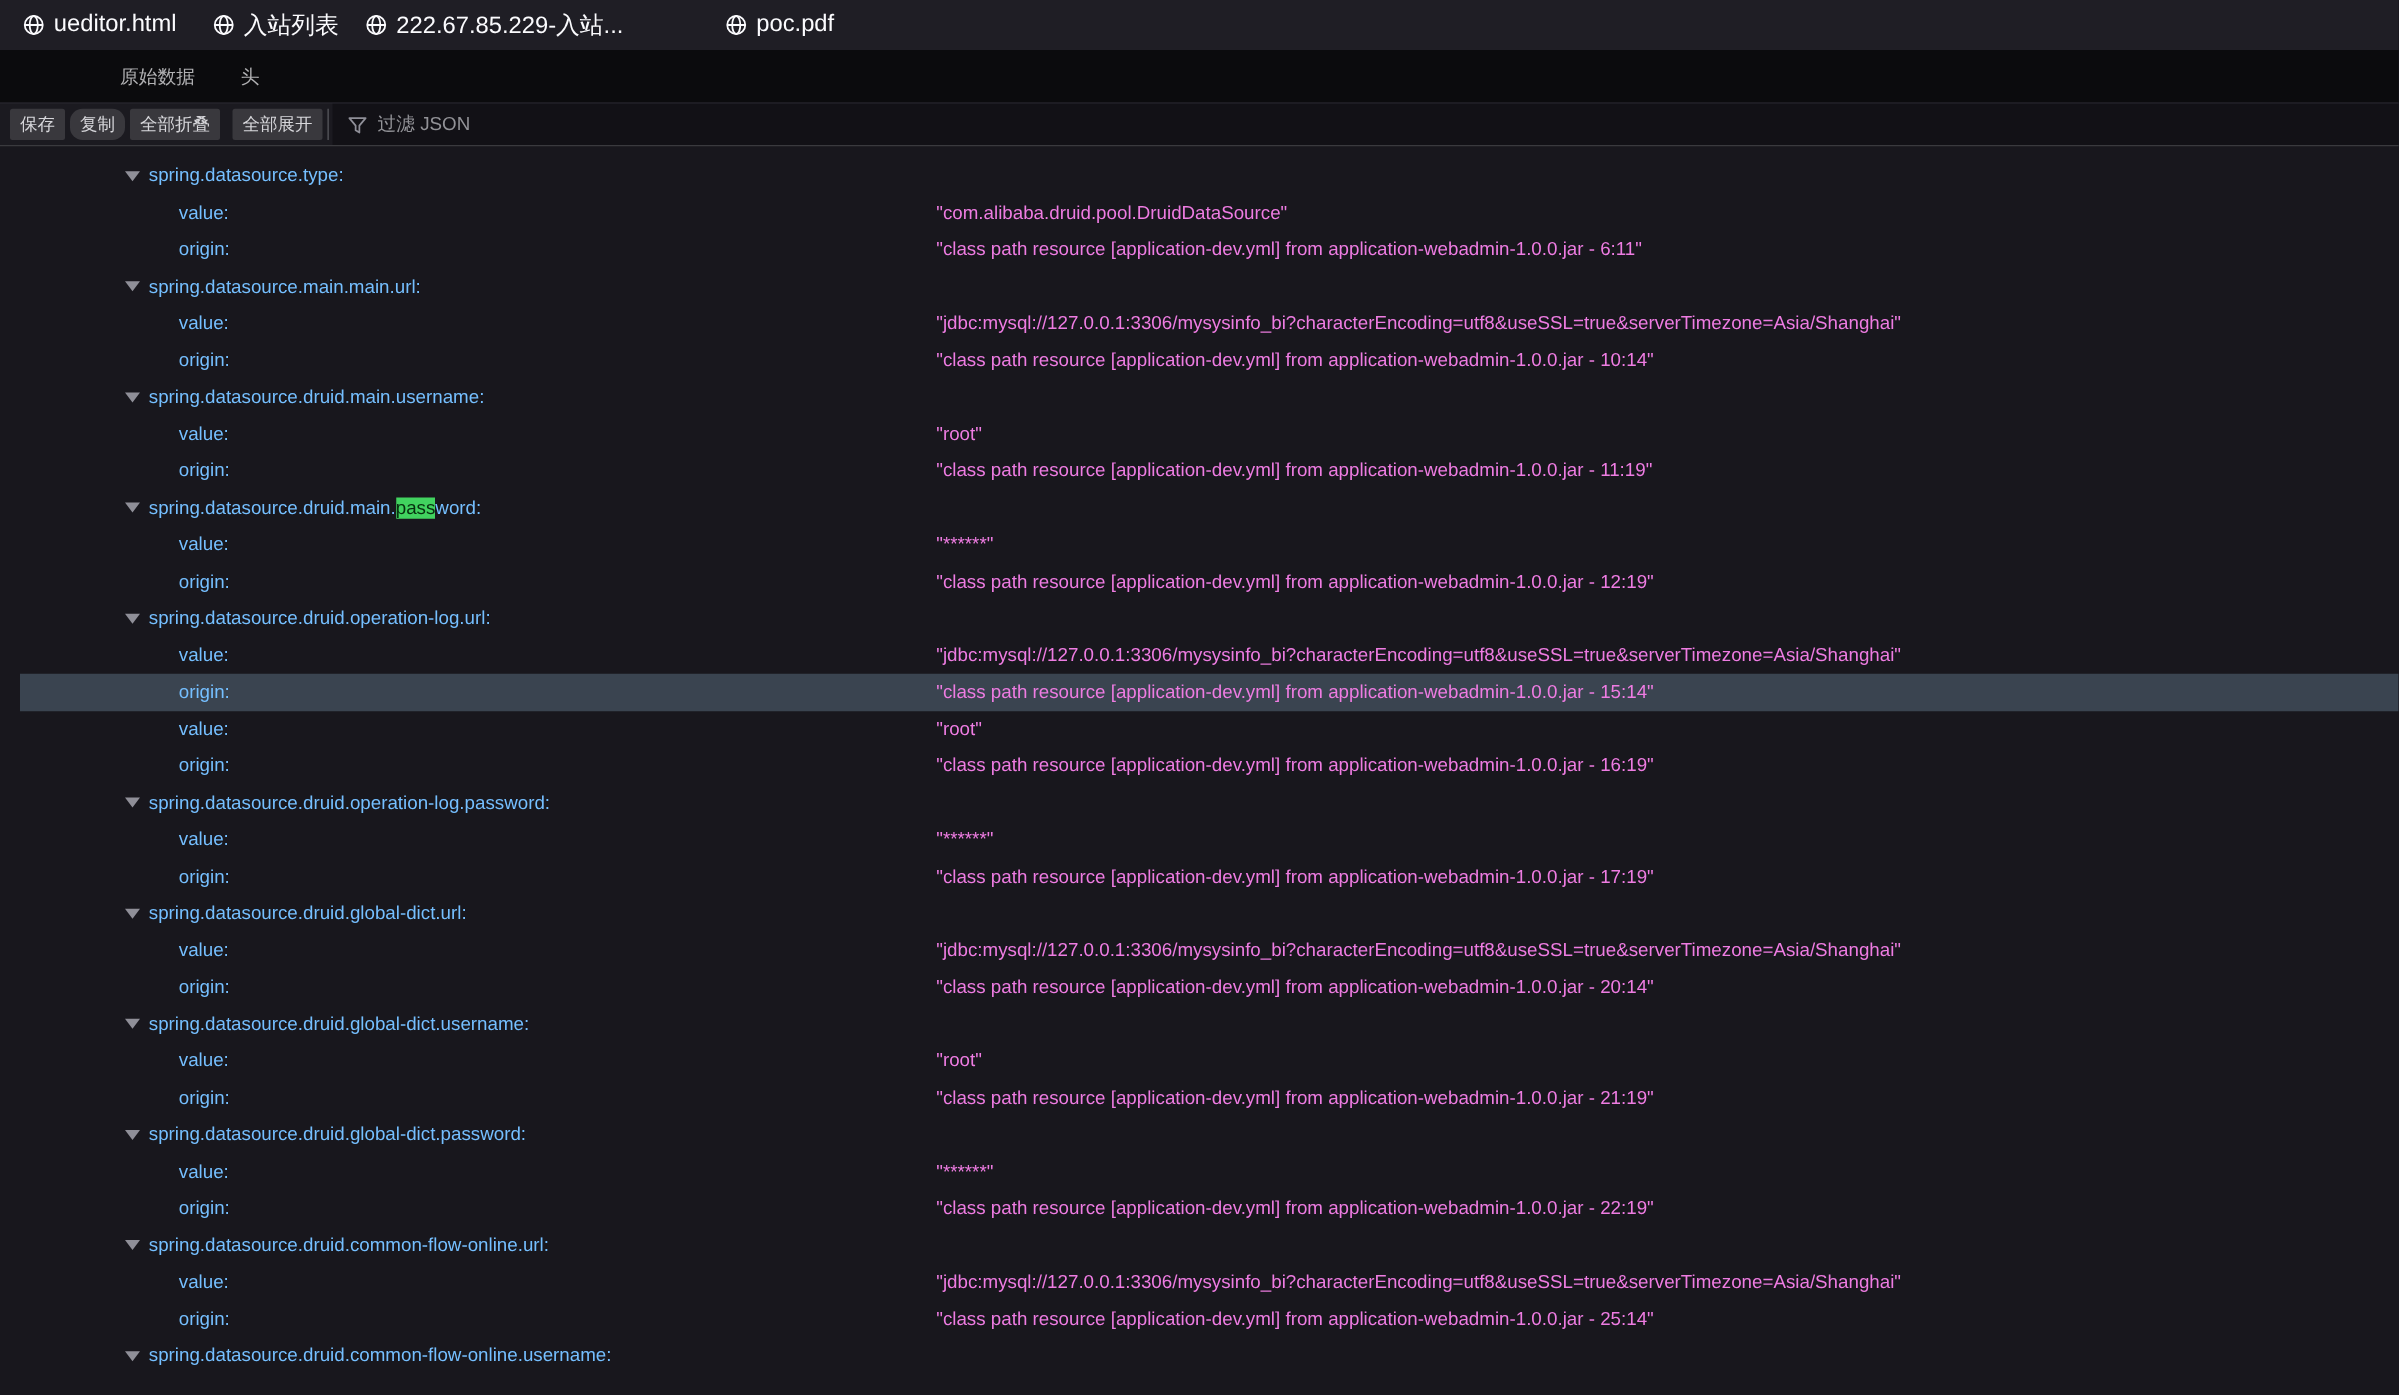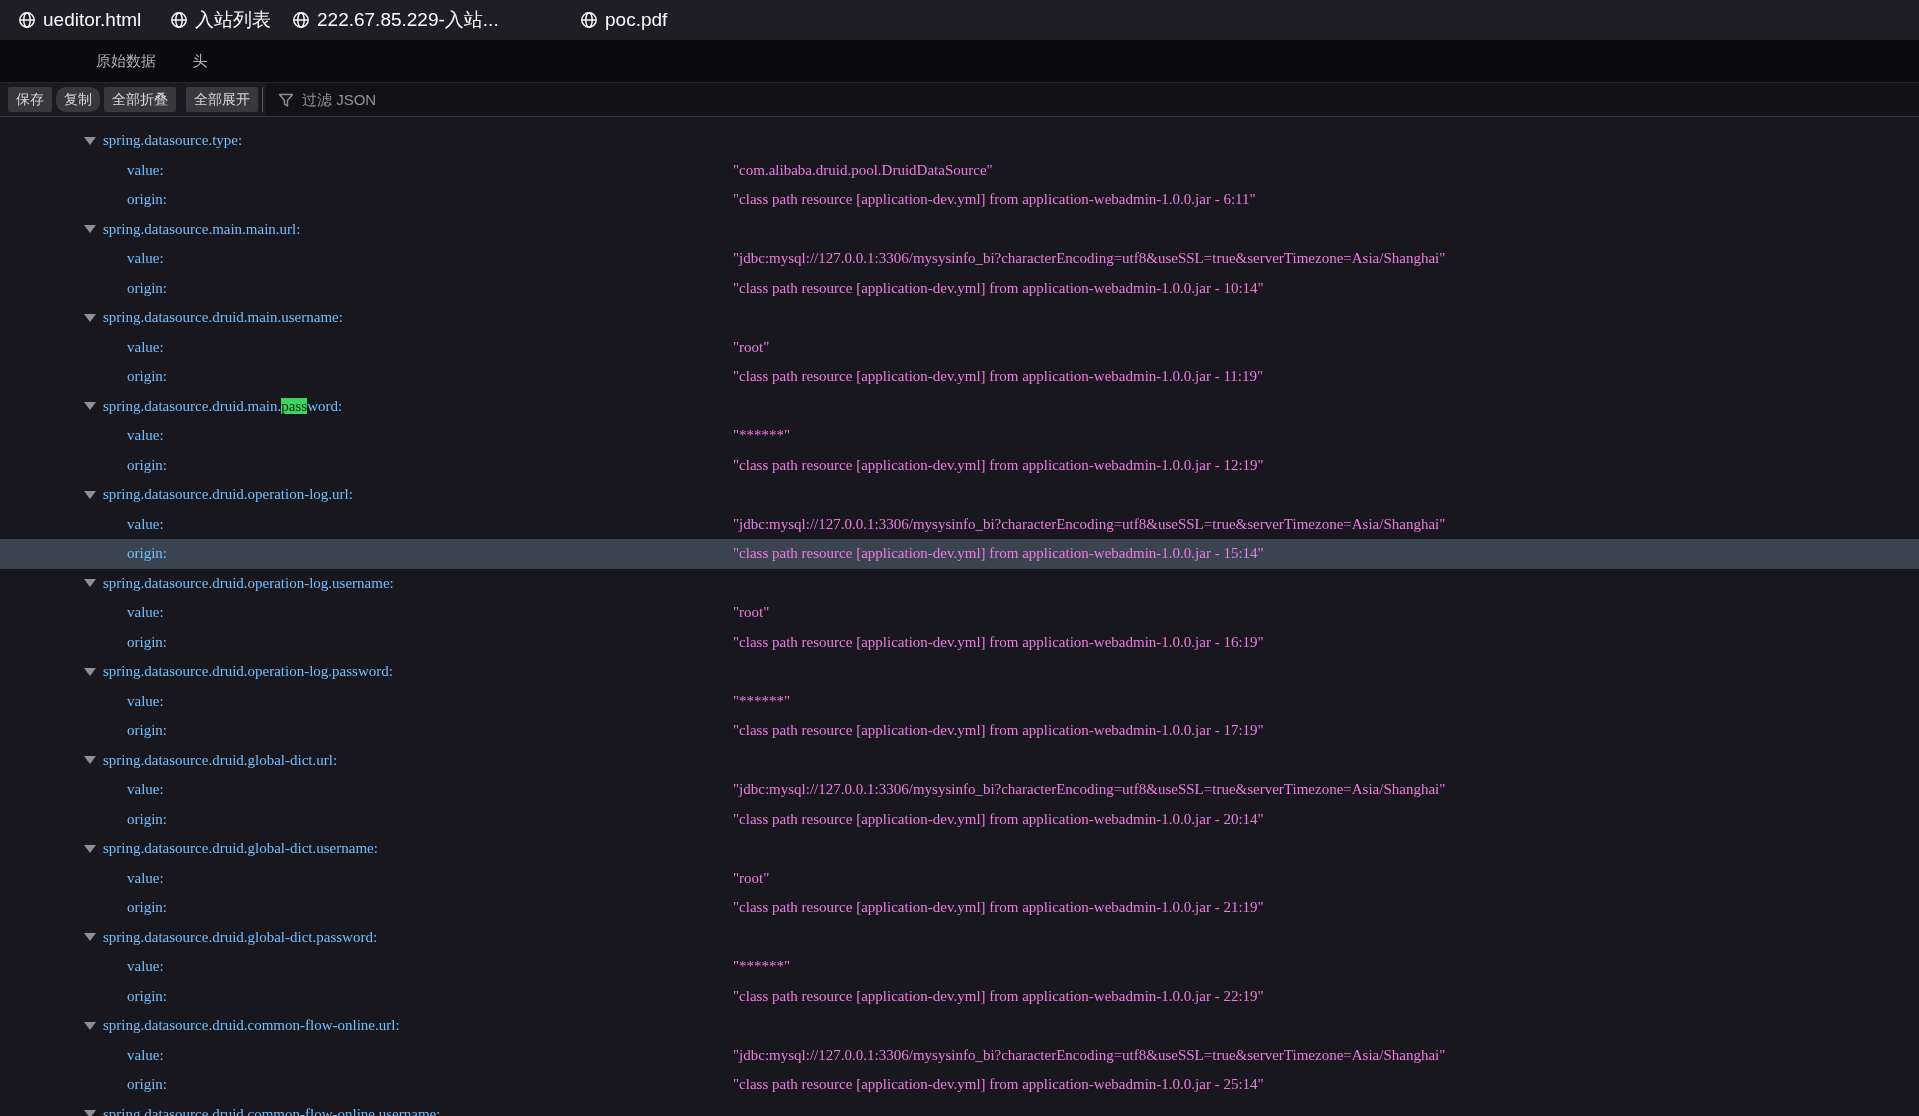--- a/index.html
+++ b/index.html
@@ -28,22 +28,22 @@
   .tsep { position:absolute; top:4px; left:262px; width:1px; height:25px; background:#5a5a5f; }
   .filterwrap { position:absolute; top:0; left:266px; right:0; height:33px; background:#121116;
                 display:flex; align-items:center; }
   .funnel { margin-left:12px; width:16px; height:16px; flex:0 0 auto; }
   .filterinput { flex:1; background:transparent; border:none; outline:none;
                  color:#d7d7db; font-size:15px; margin-left:8px; }
   .filterinput::placeholder { color:#929297; opacity:1; }
 
   
   .tree { position:relative; width:100%; height:999px; overflow:hidden;
-          font-family:Liberation Serif, serif; font-size:15px;
-          padding-top:9px; }
+          font-family:Liberation Sans, sans-serif; font-size:15px;
+          padding-top:9px;padding-left:16px; }
   .row { position:relative; height:29.5px; display:flex; align-items:center; white-space:nowrap; }
   .row.selected { background:#3a4450; }
   .twisty { position:absolute; left:84px; top:50%; transform:translateY(-50%);
             width:0; height:0; border-left:6px solid transparent; border-right:6px solid transparent;
             border-top:8px solid #8f8f98; }
   .key { position:absolute; left:103px; color:#75bfff; }
   .sublabel { position:absolute; left:127px; color:#75bfff; }
   .val { position:absolute; left:733px; color:#ee7ce2; }
   .hit { background:#41d35f; color:#07300f; }
 </style>
@@ -160,24 +160,20 @@
     </div>
     <div class="row">
       <span class="sublabel">value:</span>
       <span class="val">"jdbc:mysql://127.0.0.1:3306/mysysinfo_bi?characterEncoding=utf8&amp;useSSL=true&amp;serverTimezone=Asia/Shanghai"</span>
     </div>
     <div class="row selected">
       <span class="sublabel">origin:</span>
       <span class="val">"class path resource [application-dev.yml] from application-webadmin-1.0.0.jar - 15:14"</span>
     </div>
     <div class="row">
-      <span class="twisty"></span>
-      <span class="key">spring.datasource.druid.operation-log.username:</span>
-    </div>
-    <div class="row">
       <span class="sublabel">value:</span>
       <span class="val">"root"</span>
     </div>
     <div class="row">
       <span class="sublabel">origin:</span>
       <span class="val">"class path resource [application-dev.yml] from application-webadmin-1.0.0.jar - 16:19"</span>
     </div>
     <div class="row">
       <span class="twisty"></span>
       <span class="key">spring.datasource.druid.operation-log.password:</span>

